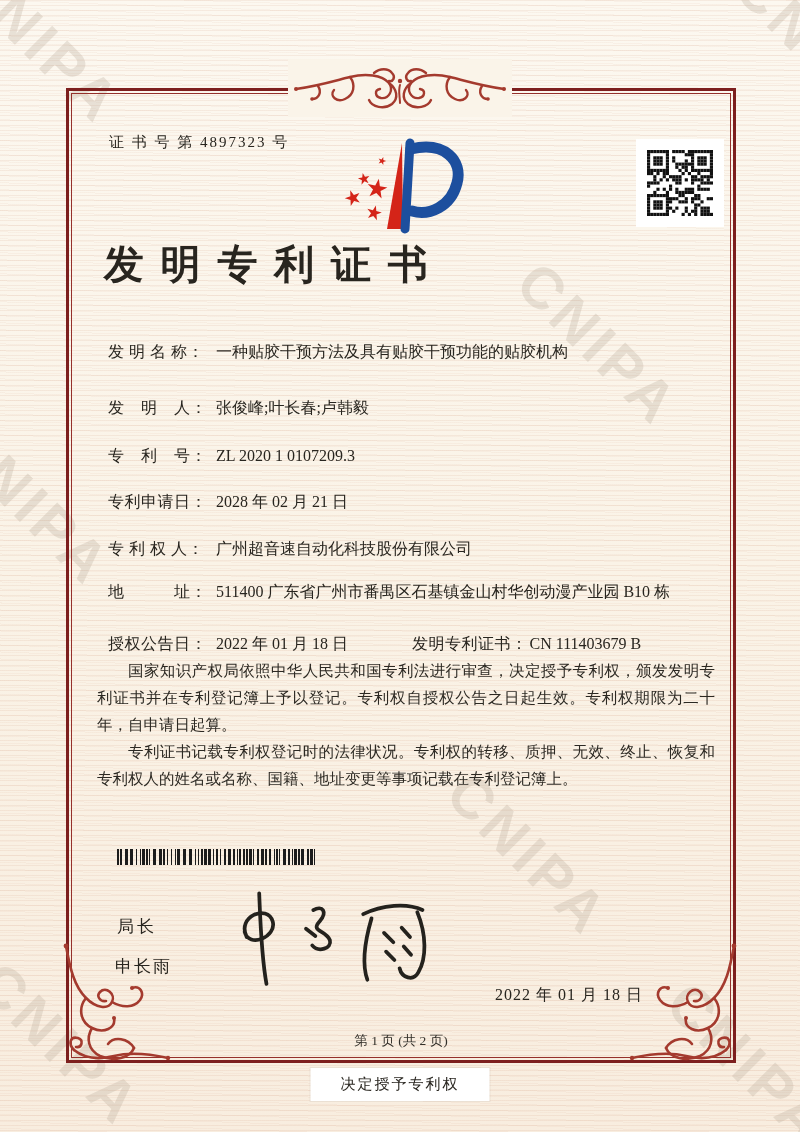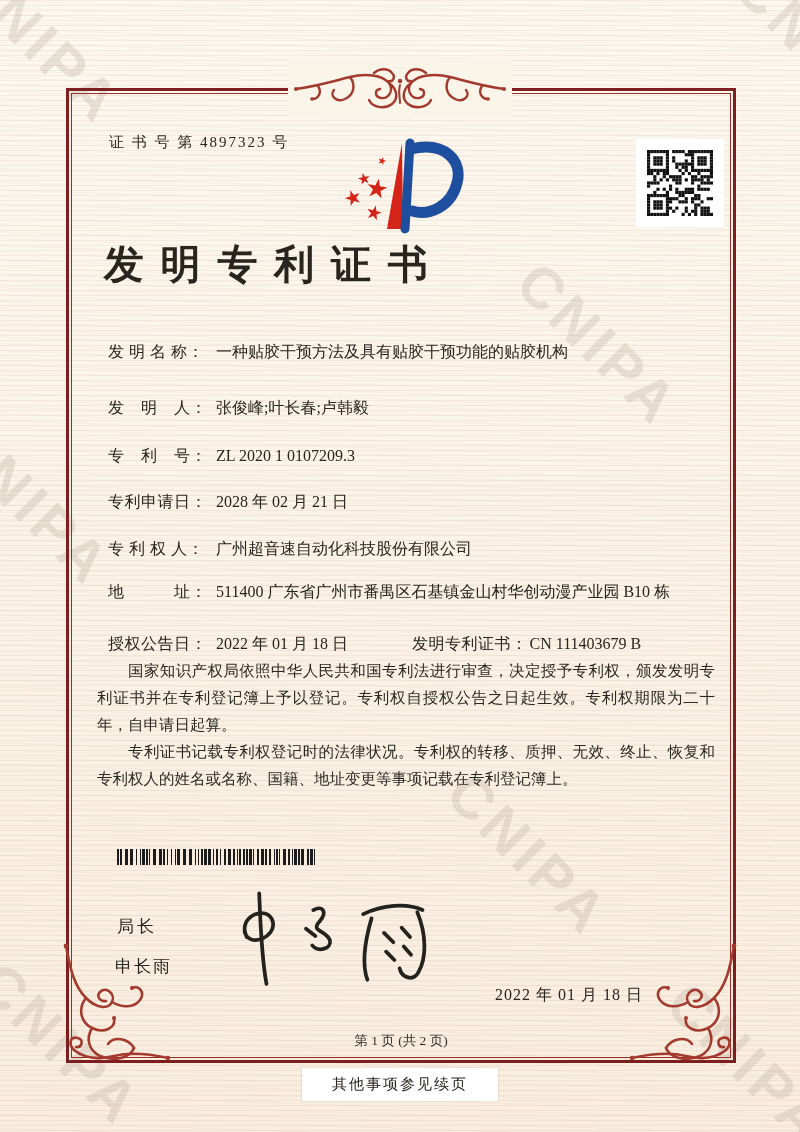--- a/index.html
+++ b/index.html
@@ -594,13 +594,13 @@
     </g>
     <g fill="#a43a2e">
       <circle cx="112" cy="8" r="2.4"></circle>
         <circle cx="10" cy="120" r="2.2"></circle>
       <circle cx="46" cy="50" r="2"></circle>
         <circle cx="64" cy="80" r="2"></circle>
     </g>
   </svg>
 </div>
 
-<div class="note-box">其他事项参见续页</div>
+<div class="note-box">决定授予专利权</div>
 
 </body></html>

